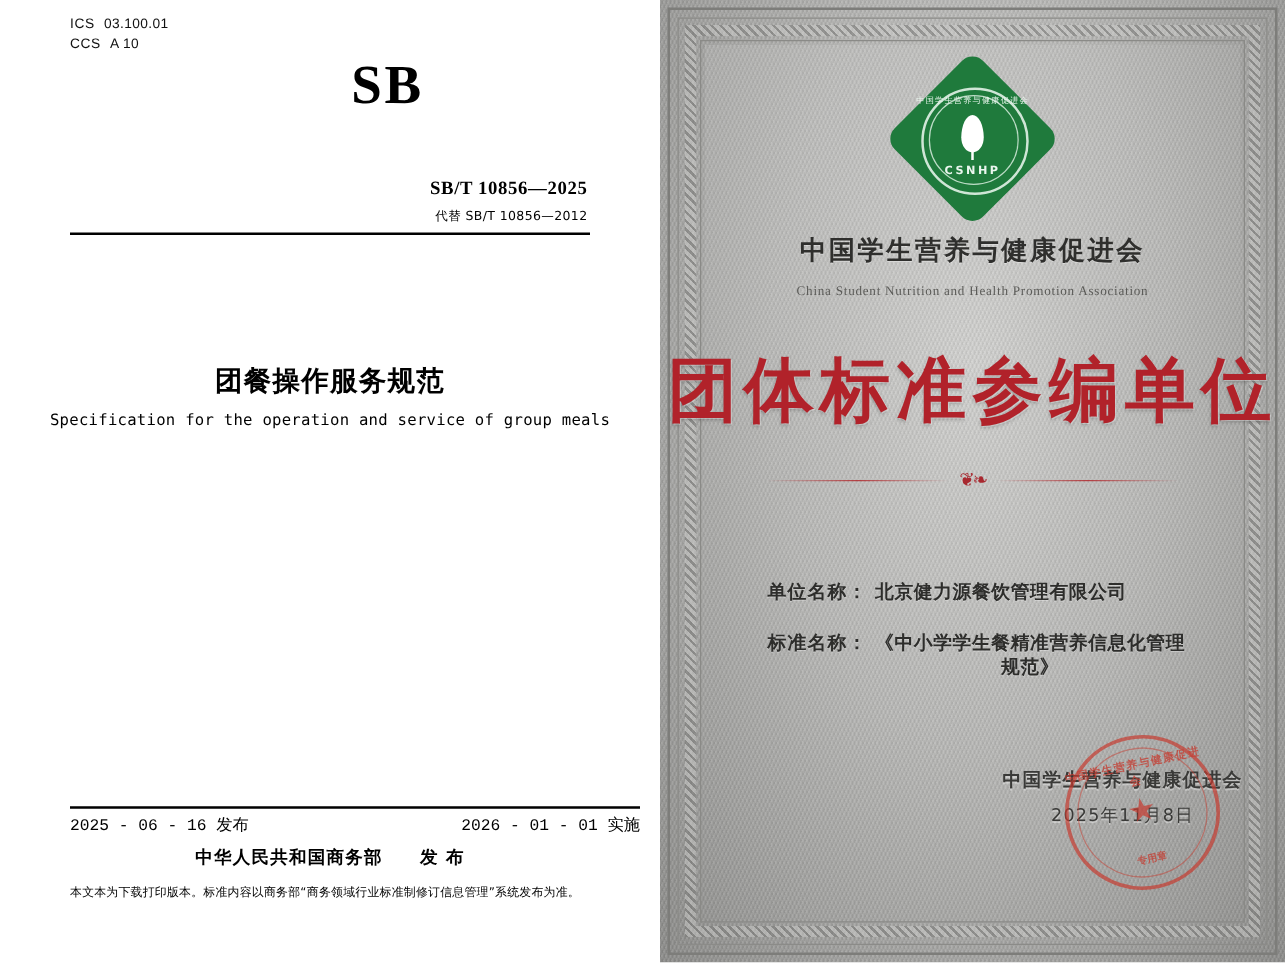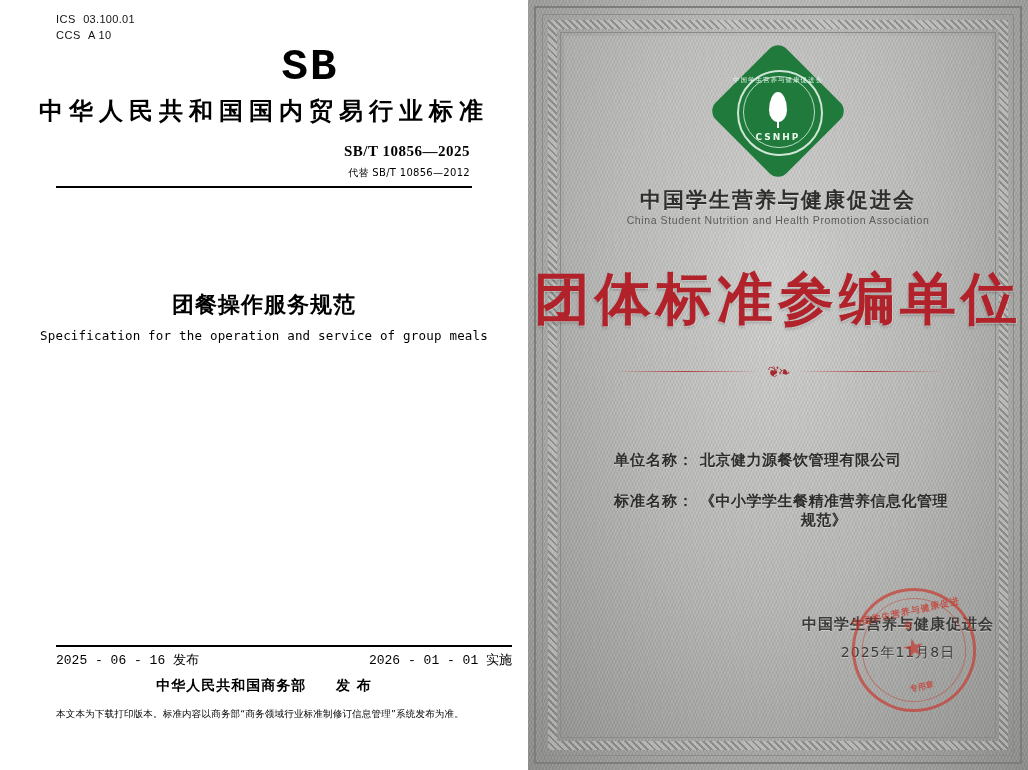--- a/index.html
+++ b/index.html
@@ -42,21 +42,21 @@
   .ics-line { white-space: nowrap; }
   .ics-label { letter-spacing: .5px; }
   .ics-val { margin-left: 4px; }
 
   .sb-logo {
     position: absolute;
     top: 42px;
     left: 0;
     width: 528px;
     text-align: center;
-    font-family: Liberation Mono, monospace;
+    font-family: Liberation Serif, serif;
     font-weight: bold;
     font-size: 44px;
     letter-spacing: 2px;
     color: #000;
     padding-left: 92px;
     box-sizing: border-box;
   }
   .cover-title-cn {
     position: absolute;
     top: 95px;
@@ -288,22 +288,22 @@
   .org-cn {
     margin-top: 16px;
     font-family: "DejaVu Sans", sans-serif;
     font-size: 21px;
     font-weight: bold;
     color: #2f2f2d;
     letter-spacing: 2px;
     text-shadow: 0 1px 0 rgba(255,255,255,.35);
   }
   .org-en {
-    margin-top: 0;
-    font-family: Liberation Sans, sans-serif;
+    margin-top: 14px;
+    font-family: Liberation Serif, serif;
     font-size: 10.5px;
     color: #5b5b58;
     letter-spacing: .6px;
   }
 
   .cert-headline {
     margin-top: 36px;
     font-family: "DejaVu Sans", sans-serif;
     font-size: 56px;
     font-weight: bold;
@@ -441,21 +441,20 @@
         <span class="ics-val">03.100.01</span>
       </div>
       <div class="ics-line">
         <span class="ics-label">CCS</span>
         <span class="ics-val">A 10</span>
       </div>
     </div>
 
     <div class="sb-logo">SB</div>
 
-    <div class="cover-title-cn">中华人民共和国国内贸易行业标准</div>
 
     <div class="std-no">SB/T 10856—2025</div>
     <div class="std-replace">代替 SB/T 10856—2012</div>
 
     <div class="rule-top"></div>
 
     <div class="doc-title">团餐操作服务规范</div>
     <div class="doc-title-en">Specification for the operation and service of group meals</div>
 
     <div class="rule-bottom"></div>

